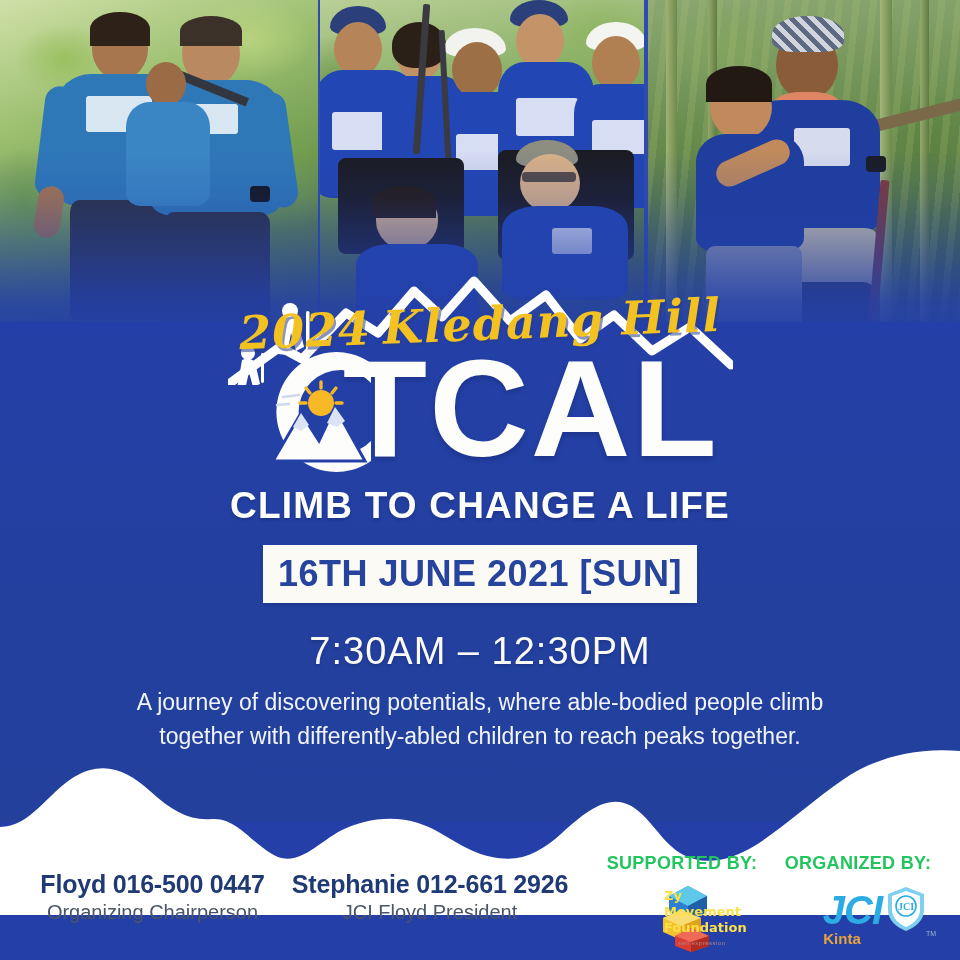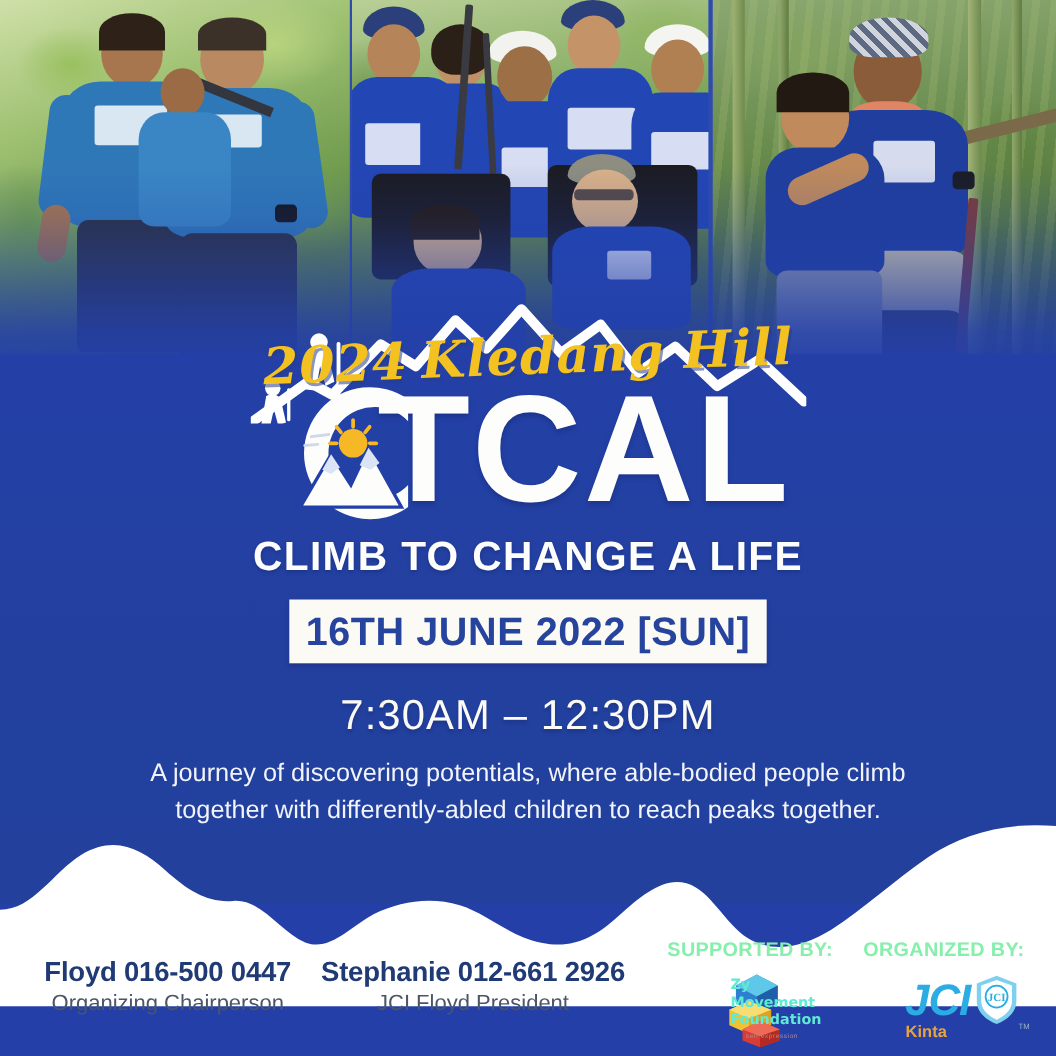--- a/index.html
+++ b/index.html
@@ -170,30 +170,30 @@
   .contact .nm {
     font-weight:700; font-size:25px; color:#1f3a74; letter-spacing:-.2px; white-space:nowrap;
   }
   .contact .rl { font-size:20px; color:#4a5568; margin-top:2px; }
 
   .sponsors { position:absolute; left:596px; top:8px; width:364px; display:flex; }
   .sponsor { text-align:center; }
   .sponsor.sup { width:172px; }
   .sponsor.org { width:180px; }
   .sponsor .hd {
-    font-weight:700; font-size:18px; color:#86efac; letter-spacing:.3px; white-space:nowrap;
+    font-weight:700; font-size:18px; color:#22c55e; letter-spacing:.3px; white-space:nowrap;
   }
   .logo-area { position:relative; height:78px; margin-top:6px; }
 
   
   .zy-wrap { position:absolute; left:12px; top:4px; width:160px; height:72px; }
   .zy-text {
     position:absolute; left:56px; top:4px;
     font-family:"DejaVu Sans", sans-serif;
-    font-size:13px; line-height:16px; color:#5eead4;
+    font-size:13px; line-height:16px; color:#fde047;
     text-align:left; font-weight:600;
   }
   .zy-sub {
     position:absolute; left:70px; top:56px;
     font-size:6px; color:#b08a8a; letter-spacing:.5px;
   }
 
   
   .jci-wrap { position:absolute; left:18px; top:6px; width:150px; height:70px; }
   .jci-text {
@@ -375,21 +375,21 @@
       <g stroke="#cfd9ee" stroke-width="2.6" stroke-linecap="round">
         <line x1="40" y1="56" x2="56" y2="54"></line>
         <line x1="34" y1="64" x2="46" y2="63"></line>
       </g>
     </svg>
 
     <div class="tagline-main">CLIMB TO CHANGE A LIFE</div>
   </div>
 
   <div class="date-box">
-    <span>16TH JUNE 2022 [SUN]</span>
+    <span>16TH JUNE 2021 [SUN]</span>
   </div>
   <div class="time-line">7:30AM – 12:30PM</div>
   <div class="desc">A journey of discovering potentials, where able-bodied people climb together with differently-abled children to reach peaks together.</div>
 
   <svg class="wave" viewBox="0 0 960 180" preserveAspectRatio="none">
     <path d="M0 92 C30 92 48 58 74 42 C104 24 128 36 150 56 C172 76 190 86 212 84
              C238 82 254 112 278 122 C300 130 318 108 340 96 C364 84 392 80 418 88
              C444 96 462 116 492 122 C520 128 540 118 562 98 C584 78 604 62 624 68
              C646 74 658 104 680 118 C704 132 730 126 756 110 C784 92 812 66 844 44
              C876 22 918 12 960 16 L960 180 L0 180 Z" fill="#ffffff"></path>

